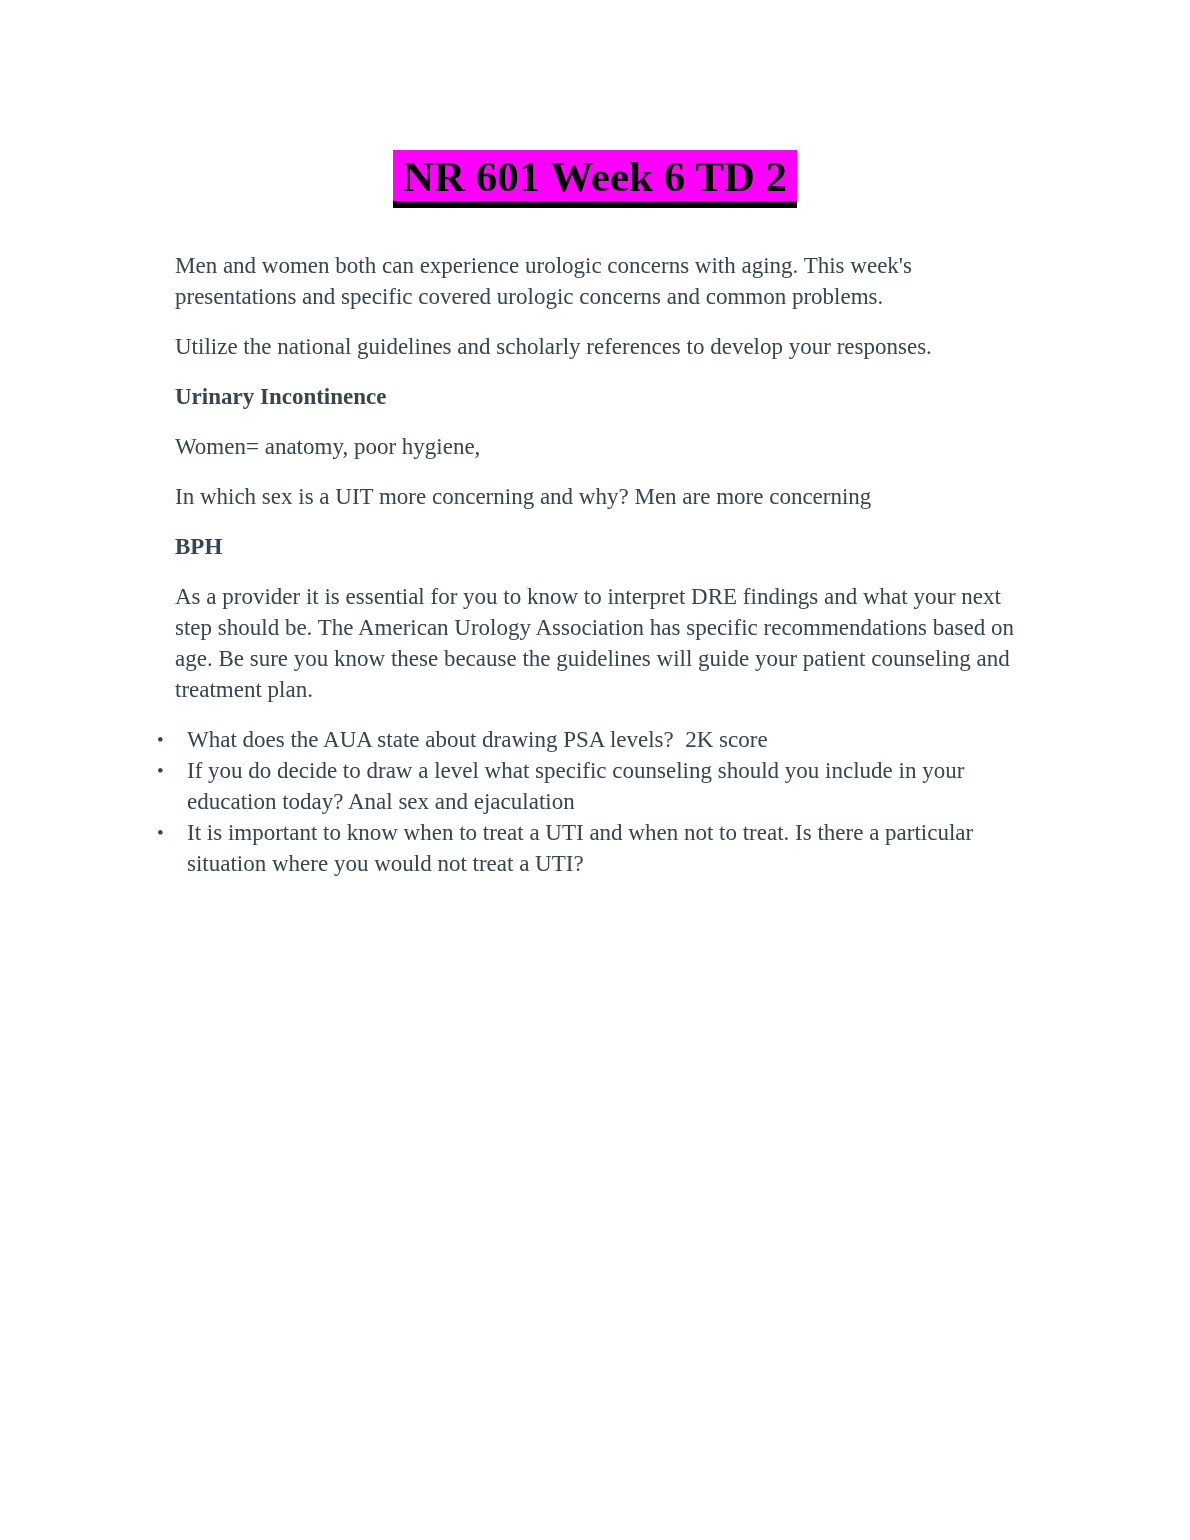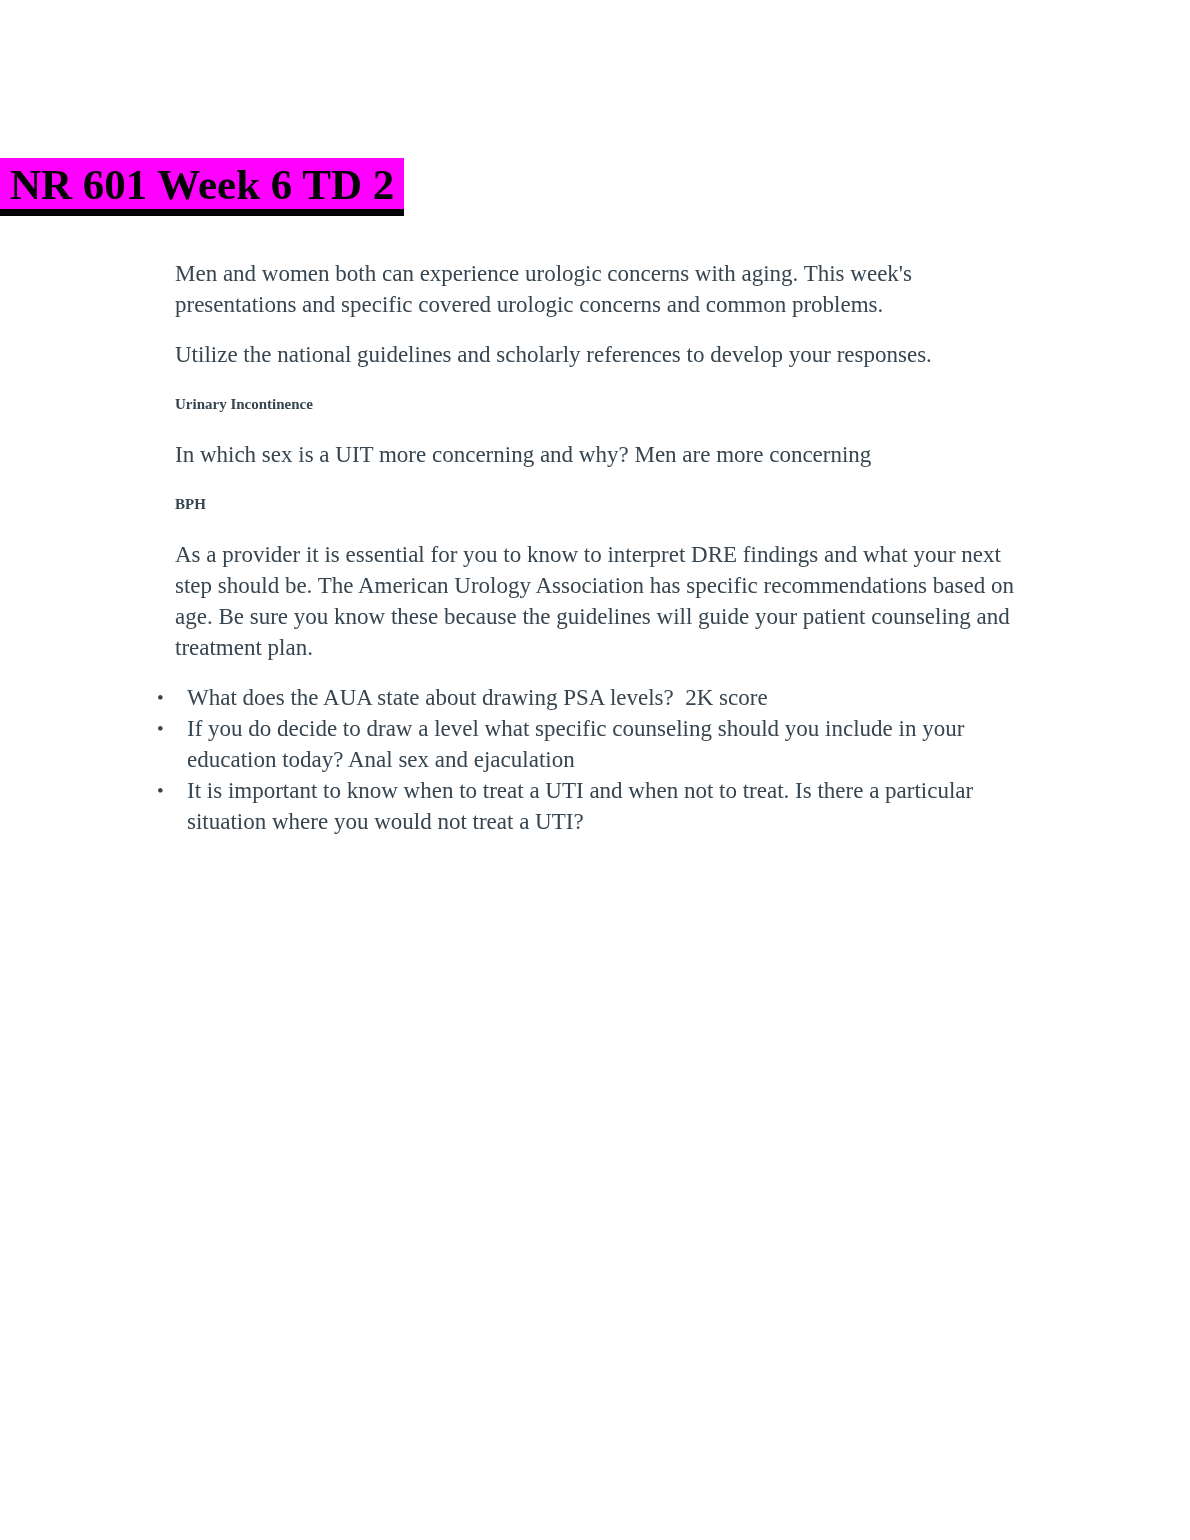--- a/index.html
+++ b/index.html
@@ -8,22 +8,22 @@
     width: 1190px;
     height: 1540px;
     background: #ffffff;
     box-sizing: border-box;
     padding-top: 142px;
     font-family: "Liberation Serif", "DejaVu Serif", serif;
     color: #36454F;
     overflow: hidden;
   }
   h1.doc-title {
-    margin: 16px 0 46px 0;
-    text-align: left;
+    margin: 8px 0 46px 0;
+    text-align: center;
     font-size: 43px;
     line-height: 1.25;
     font-weight: bold;
     color: #000000;
   }
   .title-highlight {
     background: #FF00FF;
     color: #000000;
     padding: 3px 10px 1px 10px;
     border-bottom: 7px solid #000000;
@@ -32,21 +32,21 @@
     width: 855px;
     margin-left: 175px;
     font-size: 23px;
     line-height: 31px;
   }
   .content p {
     margin: 0 0 19px 0;
     white-space: pre-wrap;
   }
   .content h2 {
-    font-size: 15px;
+    font-size: 23px;
     line-height: 31px;
     margin: 0 0 19px 0;
     font-weight: bold;
     color: #36454F;
   }
   .content ul {
     list-style: none;
     margin: 6px 0 0 0;
     padding: 0 0 0 12px;
   }
@@ -73,20 +73,21 @@
   <div class="content">
 
     <p>Men and women both can experience urologic concerns with aging. This week's presentations and specific covered urologic concerns and common problems.</p>
 
     <p>Utilize the national guidelines and scholarly references to develop your responses.</p>
 
     <h2>Urinary Incontinence</h2>
 
 
 
+    <p>Women= anatomy, poor hygiene,</p>
 
     <p>In which sex is a UIT more concerning and why? Men are more concerning</p>
 
     <h2>BPH</h2>
 
     <p>As a provider it is essential for you to know to interpret DRE findings and what your next step should be. The American Urology Association has specific recommendations based on age. Be sure you know these because the guidelines will guide your patient counseling and treatment plan.</p>
 
     <ul>
       <li>What does the AUA state about drawing PSA levels?  2K score</li>
       <li>If you do decide to draw a level what specific counseling should you include in your education today? Anal sex and ejaculation</li>

